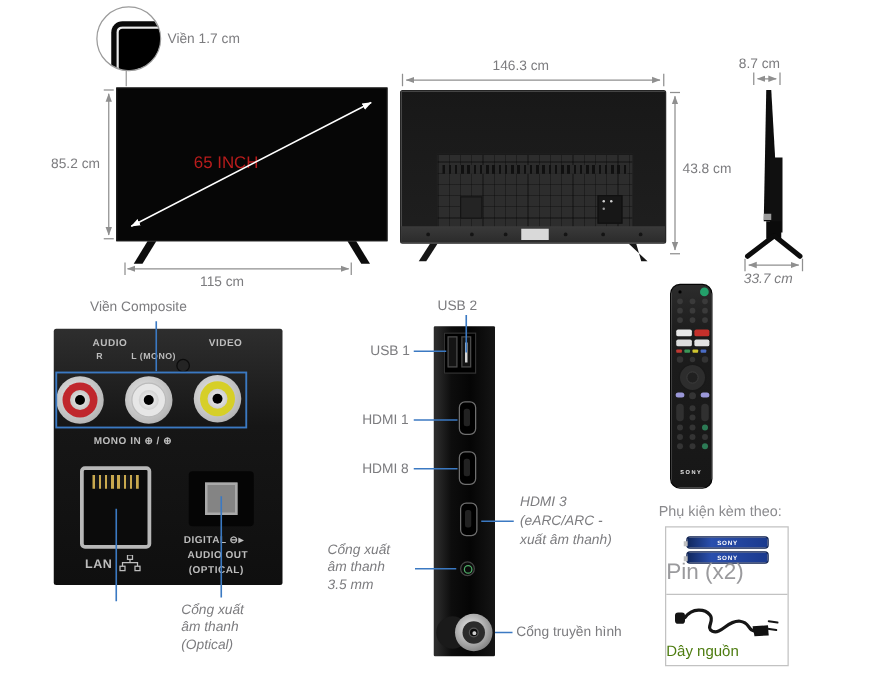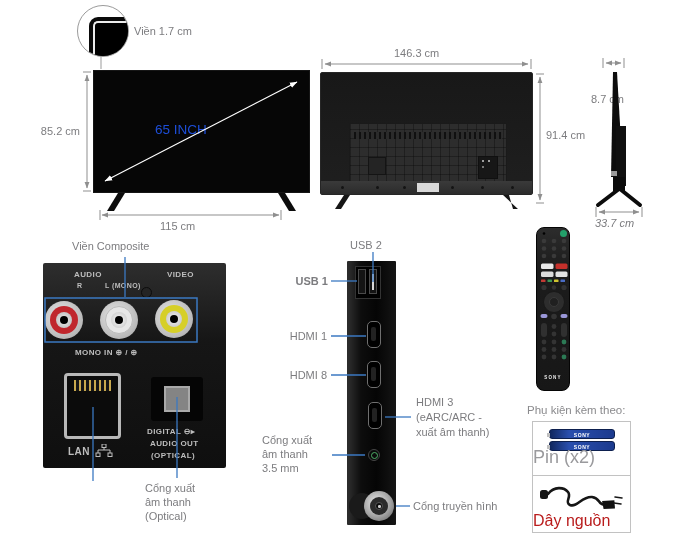--- a/index.html
+++ b/index.html
@@ -2,39 +2,39 @@
 <html><head>
 <meta charset="utf-8">
 <style>
   html,body{margin:0;padding:0;background:#fff;}
   #canvas{position:relative;width:697px;height:542px;background:#fff;overflow:hidden;
           font-family:"Liberation Sans",sans-serif;}
   .abs{position:absolute;}
   .lbl{position:absolute;font-size:11px;color:#7c7c7f;white-space:nowrap;line-height:14px;}
   .lbl.c{text-align:left;}
   .lbl.r{text-align:right;}
-  .lbl span{display:block;}
+  .lbl span{display:block;font-style:italic;}
   .ptxt{position:absolute;color:#bdbdbd;font-weight:bold;font-size:8px;letter-spacing:.4px;white-space:nowrap;}
   .circle{border-radius:50%;}
   svg.overlay{position:absolute;left:0;top:0;pointer-events:none;z-index:9;}
 </style>
 </head>
 <body>
 
 <div id="canvas">
 
   <div class="abs circle" style="left:77px;top:5px;width:50px;height:50px;border:1.5px solid #9b9b9b;overflow:hidden;background:#fff;">
     <div class="abs" style="left:11px;top:11px;width:60px;height:60px;background:#0a0a0a;border-radius:9px 0 0 0;">
       <div class="abs" style="left:4px;top:4px;right:0;bottom:0;border-top:2px solid #ececec;border-left:2px solid #ececec;border-radius:5px 0 0 0;background:#000;"></div>
     </div>
   </div>
   <div class="lbl" style="left:134px;top:24px;">Viền 1.7 cm</div>
 
   <div class="abs" style="left:93px;top:70px;width:217px;height:123px;background:#060606;border:1px solid #161616;box-sizing:border-box;"></div>
-  <div class="lbl c" style="left:155px;top:123px;width:100px;color:#1d4ed8;font-size:13.5px;">65 INCH</div>
+  <div class="lbl c" style="left:155px;top:123px;width:100px;color:#b91c1c;font-size:13.5px;">65 INCH</div>
   <div class="lbl r" style="left:28px;top:124px;width:52px;">85.2 cm</div>
   <div class="lbl c" style="left:160px;top:219px;width:60px;">115 cm</div>
 
   <div class="abs" style="left:320px;top:72px;width:213px;height:123px;background:linear-gradient(180deg,#181818,#1f1f1f);border:1px solid #262626;border-radius:2px;box-sizing:border-box;">
     <div class="abs" style="left:28px;top:50px;width:156px;height:60px;background-color:#2d2d2d;background-image:repeating-linear-gradient(0deg,rgba(0,0,0,.3) 0 1px,transparent 1px 9px),repeating-linear-gradient(90deg,rgba(0,0,0,.3) 0 1px,transparent 1px 9px);border:1px solid #1a1a1a;">
       <div class="abs" style="left:4px;top:8px;right:4px;height:7px;background:repeating-linear-gradient(90deg,#101010 0 2px,#2b2b2b 2px 5px);"></div>
       <div class="abs" style="left:18px;top:33px;width:16px;height:16px;border:1px solid #141414;background:#242424;"></div>
       <div class="abs" style="right:8px;top:32px;width:18px;height:21px;background:#171717;border:1px solid #101010;">
         <div class="abs circle" style="left:3px;top:3px;width:2px;height:2px;background:#cfcfcf;"></div>
         <div class="abs circle" style="left:9px;top:3px;width:2px;height:2px;background:#cfcfcf;"></div>
@@ -45,23 +45,23 @@
       <div class="abs" style="left:96px;top:2px;width:22px;height:9px;background:#d9d9d9;"></div>
       <div class="abs circle" style="left:20px;top:5px;width:3px;height:3px;background:#141414;"></div>
       <div class="abs circle" style="left:55px;top:5px;width:3px;height:3px;background:#141414;"></div>
       <div class="abs circle" style="left:82px;top:5px;width:3px;height:3px;background:#141414;"></div>
       <div class="abs circle" style="left:130px;top:5px;width:3px;height:3px;background:#141414;"></div>
       <div class="abs circle" style="left:160px;top:5px;width:3px;height:3px;background:#141414;"></div>
       <div class="abs circle" style="left:190px;top:5px;width:3px;height:3px;background:#141414;"></div>
     </div>
   </div>
   <div class="lbl c" style="left:394px;top:46px;width:65px;">146.3 cm</div>
-  <div class="lbl" style="left:546px;top:128px;">91.4 cm</div>
-
-  <div class="lbl c" style="left:591px;top:44px;width:44px;margin-top:48px;">8.7 cm</div>
+  <div class="lbl" style="left:546px;top:128px;">43.8 cm</div>
+
+  <div class="lbl c" style="left:591px;top:44px;width:44px;">8.7 cm</div>
   <div class="lbl c" style="left:595px;top:216px;width:48px;font-style:italic;">33.7 cm</div>
 
   <div class="lbl" style="left:72px;top:239px;">Viền Composite</div>
   <div class="abs" style="left:43px;top:263px;width:183px;height:205px;background:linear-gradient(180deg,#2e2e2e,#161616 38%,#0f0f0f);border-radius:2px;">
     <span class="ptxt" style="left:31px;top:7px;">AUDIO</span>
     <span class="ptxt" style="left:124px;top:7px;">VIDEO</span>
     <span class="ptxt" style="left:34px;top:19px;font-size:7px;">R</span>
     <span class="ptxt" style="left:62px;top:19px;font-size:7px;">L (MONO)</span>
     <div class="abs circle" style="left:98px;top:24px;width:9px;height:9px;background:#242424;border:1px solid #0c0c0c;"></div>
 
@@ -132,21 +132,21 @@
 
     <div class="abs circle" style="left:2px;top:232px;width:26px;height:26px;background:#1a1a1a;"></div>
     <div class="abs circle" style="left:17px;top:230px;width:30px;height:30px;background:radial-gradient(circle at 42% 40%,#ececec,#a2a2a2 55%,#5c5c5c);">
       <div class="abs circle" style="left:6px;top:6px;width:18px;height:18px;background:#2b2b2b;"></div>
       <div class="abs circle" style="left:11px;top:11px;width:8px;height:8px;background:#0c0c0c;border:1px solid #555;box-sizing:border-box;"></div>
       <div class="abs circle" style="left:14px;top:14px;width:2.5px;height:2.5px;background:#cfcfcf;"></div>
     </div>
   </div>
 
   <div class="lbl c" style="left:350px;top:238px;width:38px;">USB 2</div>
-  <div class="lbl r" style="left:288px;top:274px;width:40px;font-weight:bold;">USB 1</div>
+  <div class="lbl r" style="left:288px;top:274px;width:40px;">USB 1</div>
   <div class="lbl r" style="left:281px;top:329px;width:46px;">HDMI 1</div>
   <div class="lbl r" style="left:281px;top:368px;width:46px;">HDMI 8</div>
   <div class="lbl" style="left:416px;top:395px;line-height:15px;">
     <span>HDMI 3</span>
     <span>(eARC/ARC -</span>
     <span>xuất âm thanh)</span>
   </div>
   <div class="lbl c" style="left:262px;top:433px;width:66px;">
     <span>Cổng xuất</span>
     <span>âm thanh</span>
@@ -215,21 +215,21 @@
       <div class="abs" style="left:0;top:1.5px;width:100%;text-align:center;color:#fff;font-size:5px;font-weight:bold;letter-spacing:.6px;">SONY</div>
     </div>
     <div class="lbl c" style="left:0;top:28px;width:99px;font-size:18px;color:#9a9a9d;">Pin (x2)</div>
 
     <svg width="86" height="32" viewBox="0 0 86 32" style="position:absolute;left:6px;top:57px;">
       <rect x="1" y="11" width="8" height="9" rx="2.5" fill="#141414"></rect>
       <path d="M9,15 c6,-8 16,-7 20,-2 c4,5 -4,10 2,13 c7,3 12,-9 22,-8 c9,1 5,8 14,8" fill="none" stroke="#161616" stroke-width="2.6" stroke-linecap="round"></path>
       <path d="M64,20 l12,3 l-2,8 l-11,-3 z" fill="#111" transform="rotate(-18 70 24)"></path>
       <path d="M76,18 l7,1 M75,24 l7,1" stroke="#161616" stroke-width="1.6" stroke-linecap="round"></path>
     </svg>
-    <div class="lbl c" style="left:0;top:92px;width:99px;font-size:16px;color:#b91c1c;">Dây nguồn</div>
+    <div class="lbl c" style="left:0;top:92px;width:99px;font-size:12px;color:#4d7c0f;">Dây nguồn</div>
   </div>
 
   <svg class="overlay" width="697" height="542" viewBox="0 0 697 542">
     <defs>
       <marker id="ag" viewBox="0 0 10 10" refX="8.5" refY="5" markerWidth="7.5" markerHeight="7.5" orient="auto-start-reverse">
         <path d="M0,1.6 L9,5 L0,8.4 z" fill="#8f8f8f"></path>
       </marker>
       <marker id="aw" viewBox="0 0 10 10" refX="8.5" refY="5" markerWidth="7" markerHeight="7" orient="auto-start-reverse">
         <path d="M0,1.6 L9,5 L0,8.4 z" fill="#fff"></path>
       </marker>

